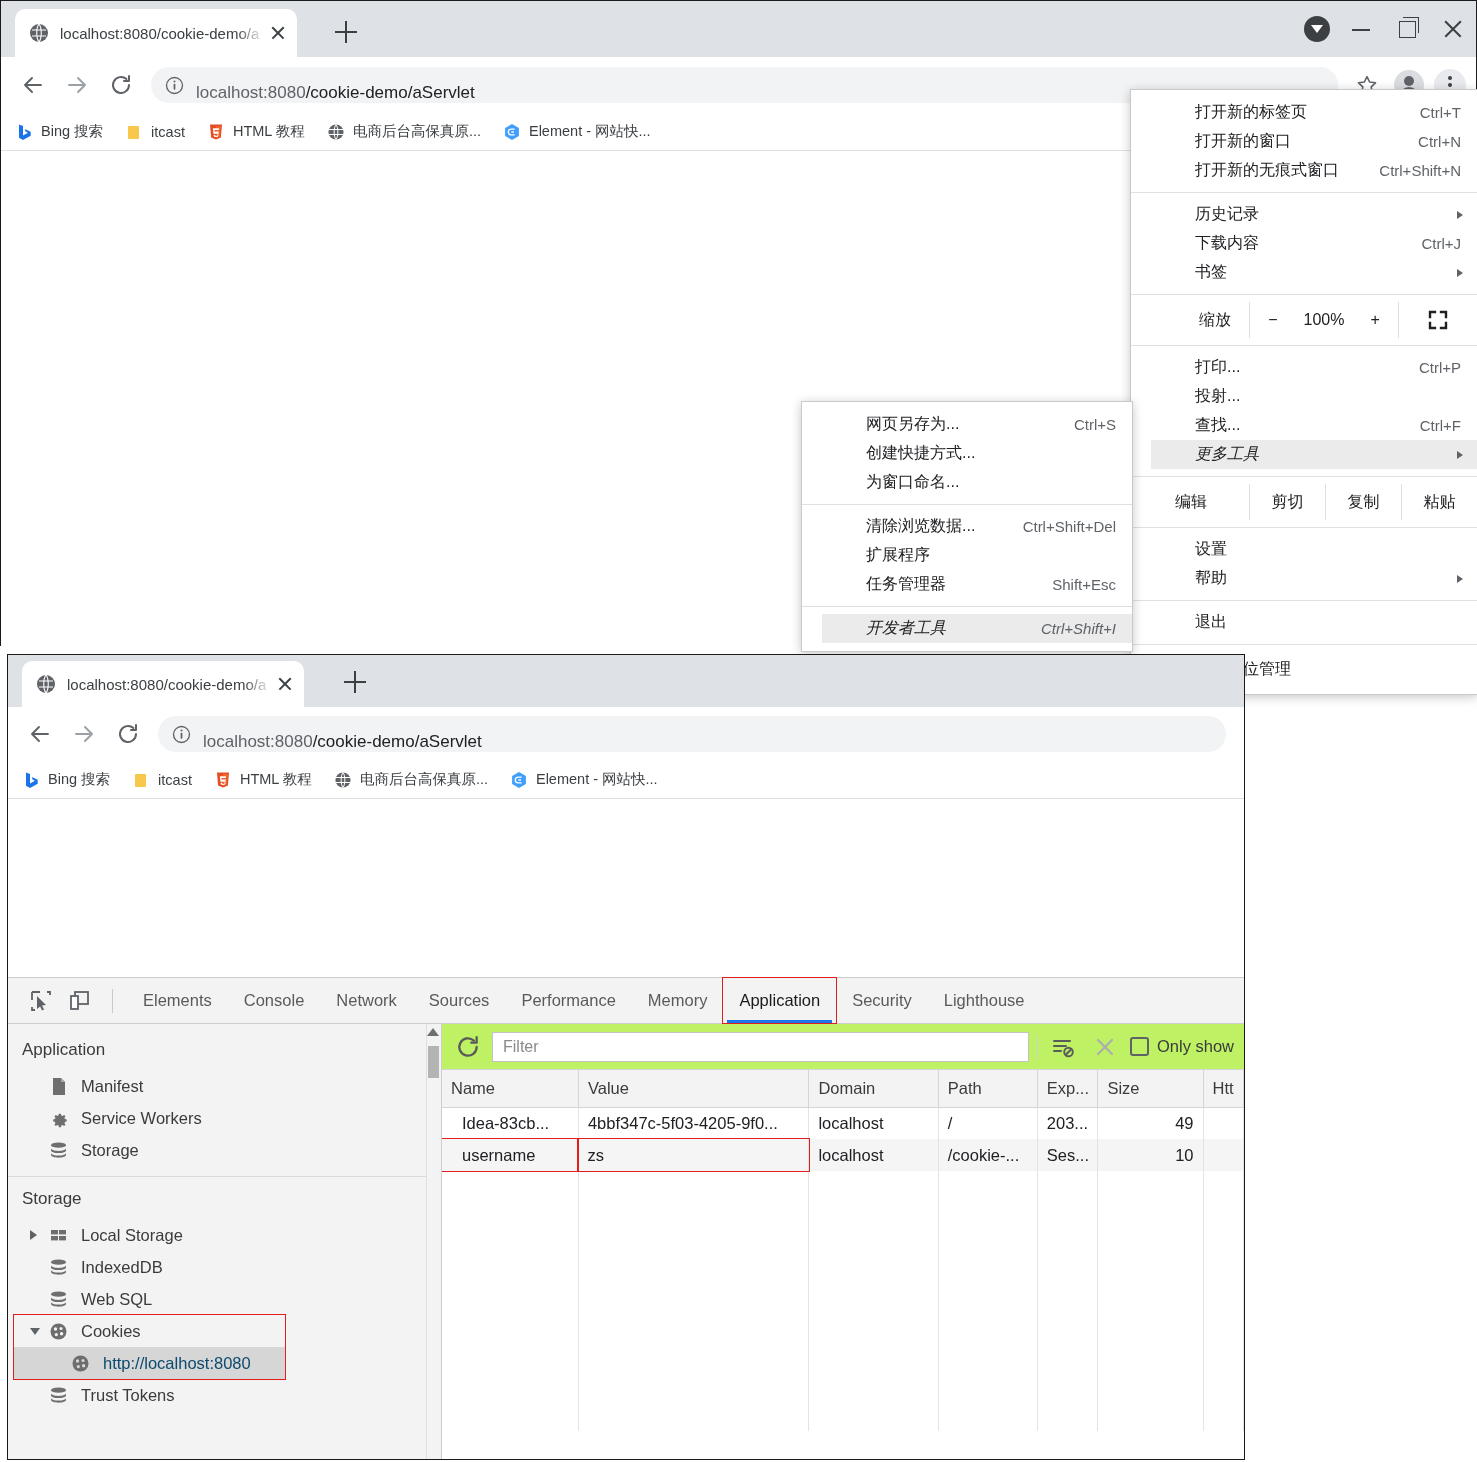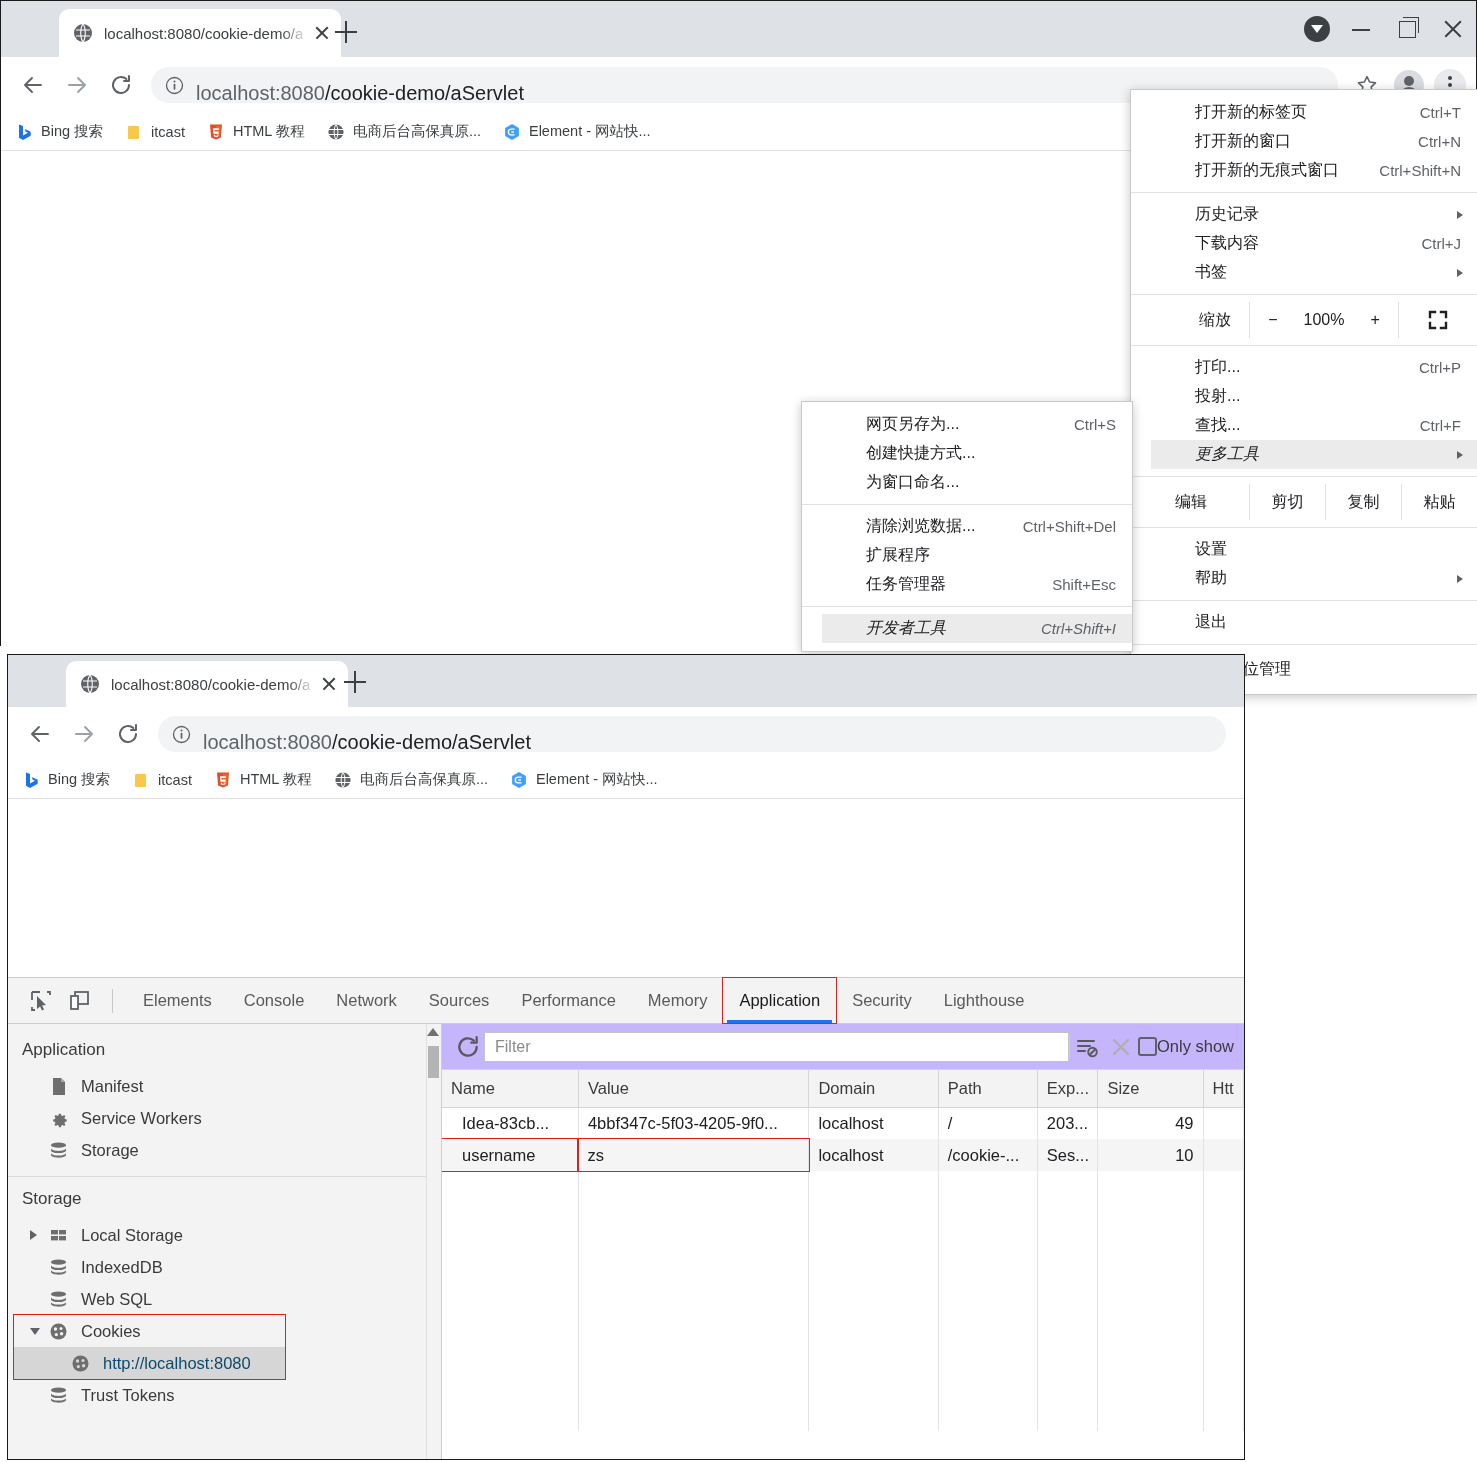--- a/index.html
+++ b/index.html
@@ -14,21 +14,21 @@
     overflow:hidden;
   }
 
   
   .win { position:absolute; background:#fff; border:1.5px solid #1a1a1a; }
 
   .tabstrip { height:56px; background:#dee1e6; position:relative; }
   .tab {
     position:absolute; left:14px; top:8px; height:48px; width:282px;
     background:#fff; border-radius:10px 10px 0 0;
-    display:flex; align-items:center; padding:0 6px 0 14px;margin-left:44px;
+    display:flex; align-items:center; padding:0 6px 0 14px;
   }
   .tab-favicon { width:20px; height:20px; flex:0 0 20px; margin-right:11px; }
   .tab-title {
     font-size:15px; color:#3c4043; white-space:nowrap; overflow:hidden;
     flex:1; -webkit-mask-image:linear-gradient(to right,#000 86%,transparent 100%);
             mask-image:linear-gradient(to right,#000 86%,transparent 100%);
   }
   .tab-close { width:26px; height:26px; position:relative; flex:0 0 26px; }
   .tab-close::before, .tab-close::after{
     content:""; position:absolute; left:5px; top:12px; width:16px; height:1.8px;
@@ -65,21 +65,21 @@
 
   
   .toolbar { height:56px; display:flex; align-items:center; padding:0 10px; background:#fff; }
   .navbtn { width:44px; height:44px; position:relative; flex:0 0 44px; color:#5f6368; }
   .navbtn svg{ position:absolute; left:10px; top:10px; }
   .omnibox{
     flex:1; height:36px; background:#f1f3f4; border-radius:18px;
     display:flex; align-items:center; padding:0 14px; margin:0 8px; min-width:0;
   }
   .omni-info{ width:19px;height:19px;flex:0 0 19px;margin-right:12px;}
-  .omni-url{ font-size:20px; color:#202124; white-space:nowrap; overflow:hidden;margin-top:16px;}
+  .omni-url{ font-size:17px; color:#202124; white-space:nowrap; overflow:hidden;margin-top:16px;}
   .omni-url .scheme{ color:#5f6368; }
   .tb-right{ display:flex; align-items:center; }
   .star{ width:42px;height:42px;position:relative;}
   .avatar{ width:30px;height:30px;border-radius:50%;background:#dadce0;position:relative;margin:0 6px;}
   .avatar::before{content:"";position:absolute;left:10px;top:6px;width:10px;height:10px;border-radius:50%;background:#5f6368;}
   .avatar::after{content:"";position:absolute;left:5px;top:17px;width:20px;height:11px;border-radius:10px 10px 0 0;background:#5f6368;}
   .kebab{ width:32px;height:32px;border-radius:50%;background:#e8eaed;position:relative;margin-left:4px;}
   .kebab i{ position:absolute; left:14px; width:4px;height:4px;border-radius:50%;background:#3c4043;}
   .kebab i:nth-child(1){top:7px;} .kebab i:nth-child(2){top:14px;} .kebab i:nth-child(3){top:21px;}
 
@@ -142,21 +142,21 @@
                 border-top:7px solid #5f6368; left:20px; top:13px;}
   .side-sep{ height:1px; background:#dadada; margin:10px 0 4px;}
   .side-scroll{ position:absolute; right:0; top:0; bottom:0; width:15px; background:#f3f3f3;
                 border-left:1px solid #e0e0e0;}
   .side-thumb{ position:absolute; right:2px; top:22px; width:11px; height:32px; background:#b4b4b4;}
   .scroll-up{ position:absolute; right:2px; top:4px; width:0;height:0;
               border-left:6px solid transparent;border-right:6px solid transparent;border-bottom:8px solid #707070;}
 
   .dt-main{ flex:1; display:flex; flex-direction:column; min-width:0; background:#fff;}
   .ck-toolbar{ height:46px; display:flex; align-items:center; padding:0 10px;
-               border-bottom:1px solid #d5d5d5; background:#c4b5fd; gap:0;}
+               border-bottom:1px solid #d5d5d5; background:#bef264; gap:8px;}
   .ck-refresh{ width:32px;height:32px;position:relative;flex:0 0 32px;}
   .ck-filter{ flex:1; height:30px; border:1px solid #c3c3c3; background:#fff;
               display:flex; align-items:center; padding:0 10px; font-size:16px; color:#8a8a8a;}
   .ck-sep{ width:1px;height:24px;background:#cfcfcf;}
   .ck-ibtn{ width:34px;height:30px;position:relative;flex:0 0 34px;}
   .ck-check{ width:19px;height:19px;border:2px solid #5f6368;border-radius:3px;flex:0 0 19px;}
   .ck-onlylabel{ font-size:16.5px;color:#3b3b3b; white-space:nowrap;}
 
   table.cookies{ border-collapse:collapse; width:100%; table-layout:fixed; font-size:16.5px;}
   table.cookies th{

